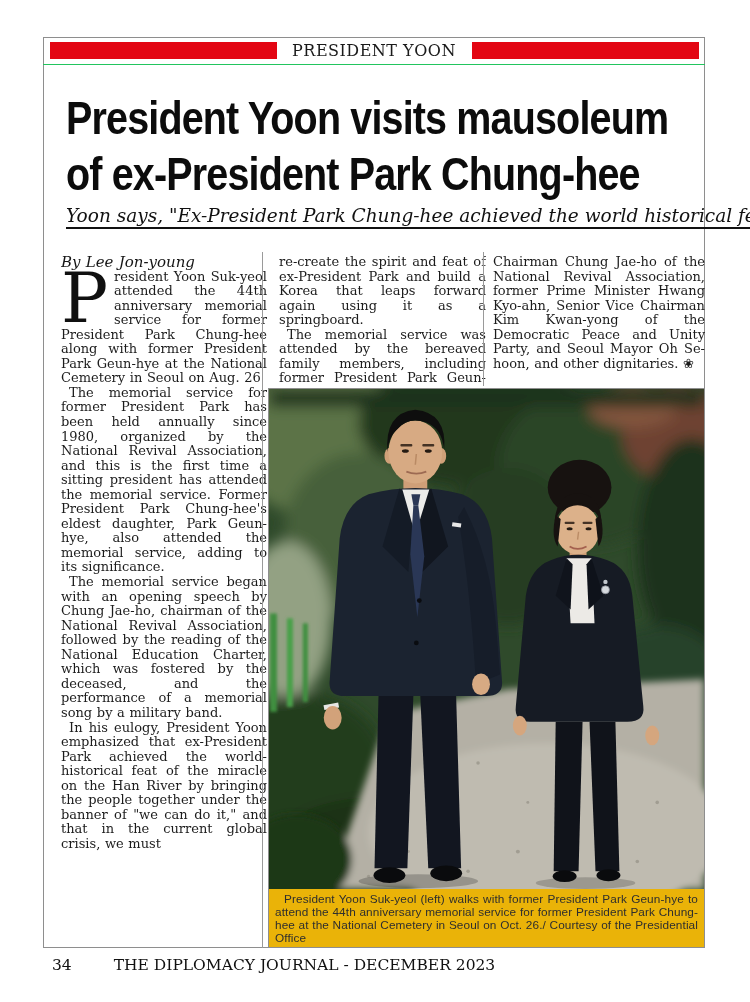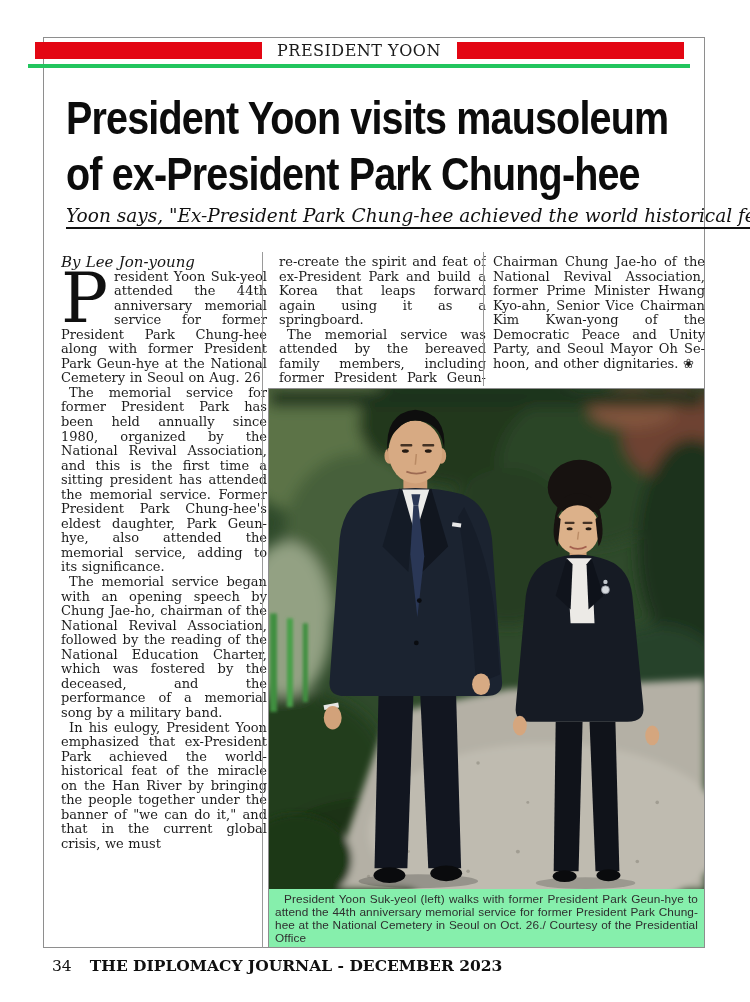--- a/index.html
+++ b/index.html
@@ -6,22 +6,22 @@
   body{
     width:750px;height:1002px;position:relative;background:#ffffff;
     font-family:"DejaVu Serif", serif;color:#191919;overflow:hidden;
   }
   .page-box{
     position:absolute;left:43px;top:37px;width:662px;height:911px;
     border:1px solid #8e8e8e;box-sizing:border-box;background:#fff;
   }
   
   .kicker-band{
-    position:absolute;left:28px;top:37px;width:662px;height:27px;
-    border-bottom:4px solid #22c55e;box-sizing:content-box;
+    position:absolute;left:43px;top:37px;width:662px;height:27px;
+    border-bottom:1px solid #22c55e;box-sizing:content-box;
   }
   .kicker-bar{position:absolute;top:5px;width:227px;height:17px;background:#e30613;}
   .kicker-bar.left{left:7px;}
   .kicker-bar.right{right:6px;}
   .kicker-label{
     position:absolute;left:0;top:0;width:100%;height:27px;line-height:28px;
     text-align:center;font-size:16px;letter-spacing:0.5px;color:#1a1a1a;
     font-family:"DejaVu Serif", serif;
   }
   
@@ -54,34 +54,34 @@
     color:#161616;
   }
   p.drop::first-letter{
     float:left;font-size:70px;line-height:57px;padding:0 6px 0 0;color:#101010;
   }
   .rule-a{position:absolute;left:262px;top:252px;width:1px;height:696px;background:#9a9a9a;}
   .rule-b{position:absolute;left:483px;top:252px;width:1px;height:134px;background:#9a9a9a;}
   
   .photo-box{
     position:absolute;left:268px;top:388px;width:437px;height:560px;
-    border:1px solid #8e8e8e;box-sizing:border-box;background:#86efac;
+    border:1px solid #8e8e8e;box-sizing:border-box;background:#eab308;
   }
   .photo-box svg{display:block;}
   .photo-caption{
     padding:4px 6px 0 6px;font-family:"Liberation Sans", sans-serif;
     font-size:11.8px;line-height:13px;text-align:justify;color:#2e2e2e;
     text-indent:9px;letter-spacing:0.1px;
   }
   
   .footer{
     position:absolute;left:52px;top:956px;font-size:15.5px;color:#101010;
     font-family:"DejaVu Serif", serif;
   }
-  .footer .journal{margin-left:18px;font-weight:bold;}
+  .footer .journal{margin-left:42px;}
 </style>
 </head>
 <body>
 
 <div class="page-box"></div>
 
 <div class="kicker-band">
   <div class="kicker-bar left"></div>
   <div class="kicker-bar right"></div>
   <div class="kicker-label">PRESIDENT YOON</div>

